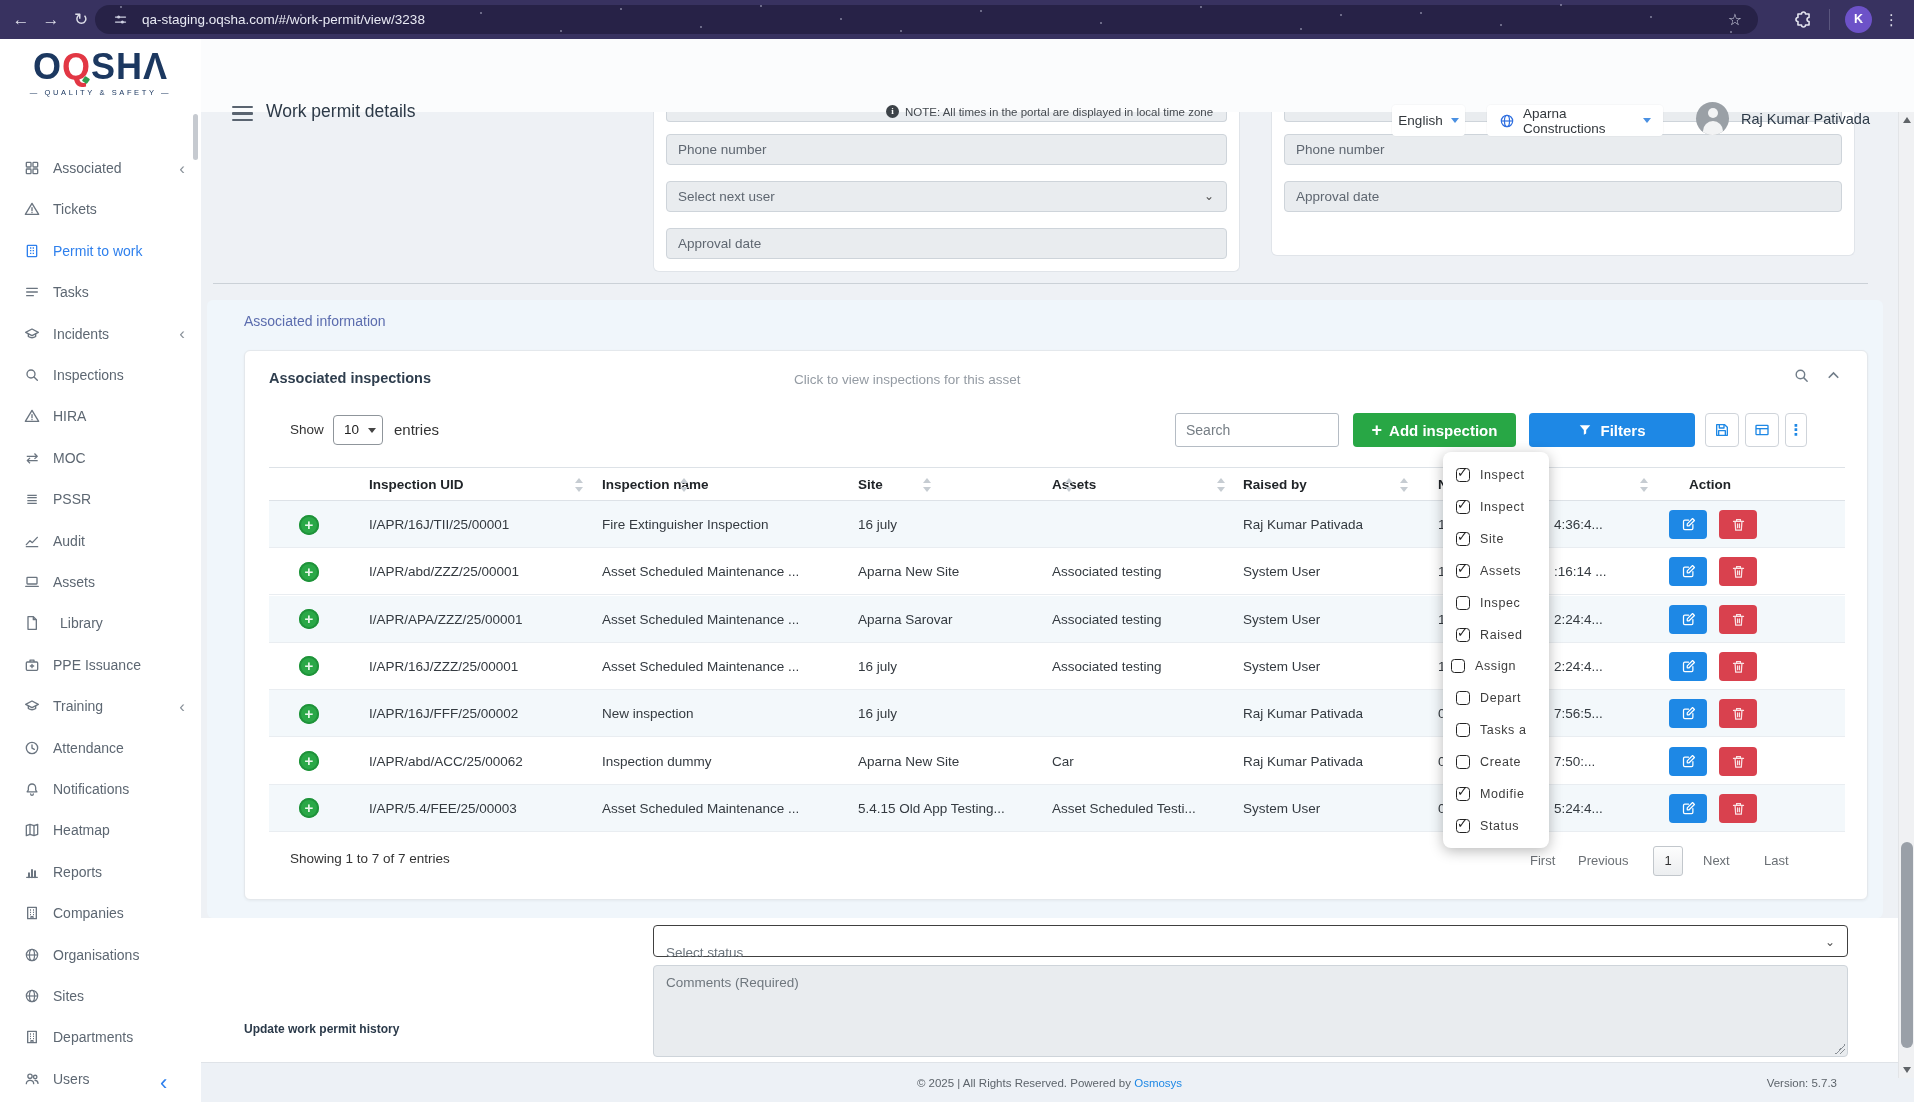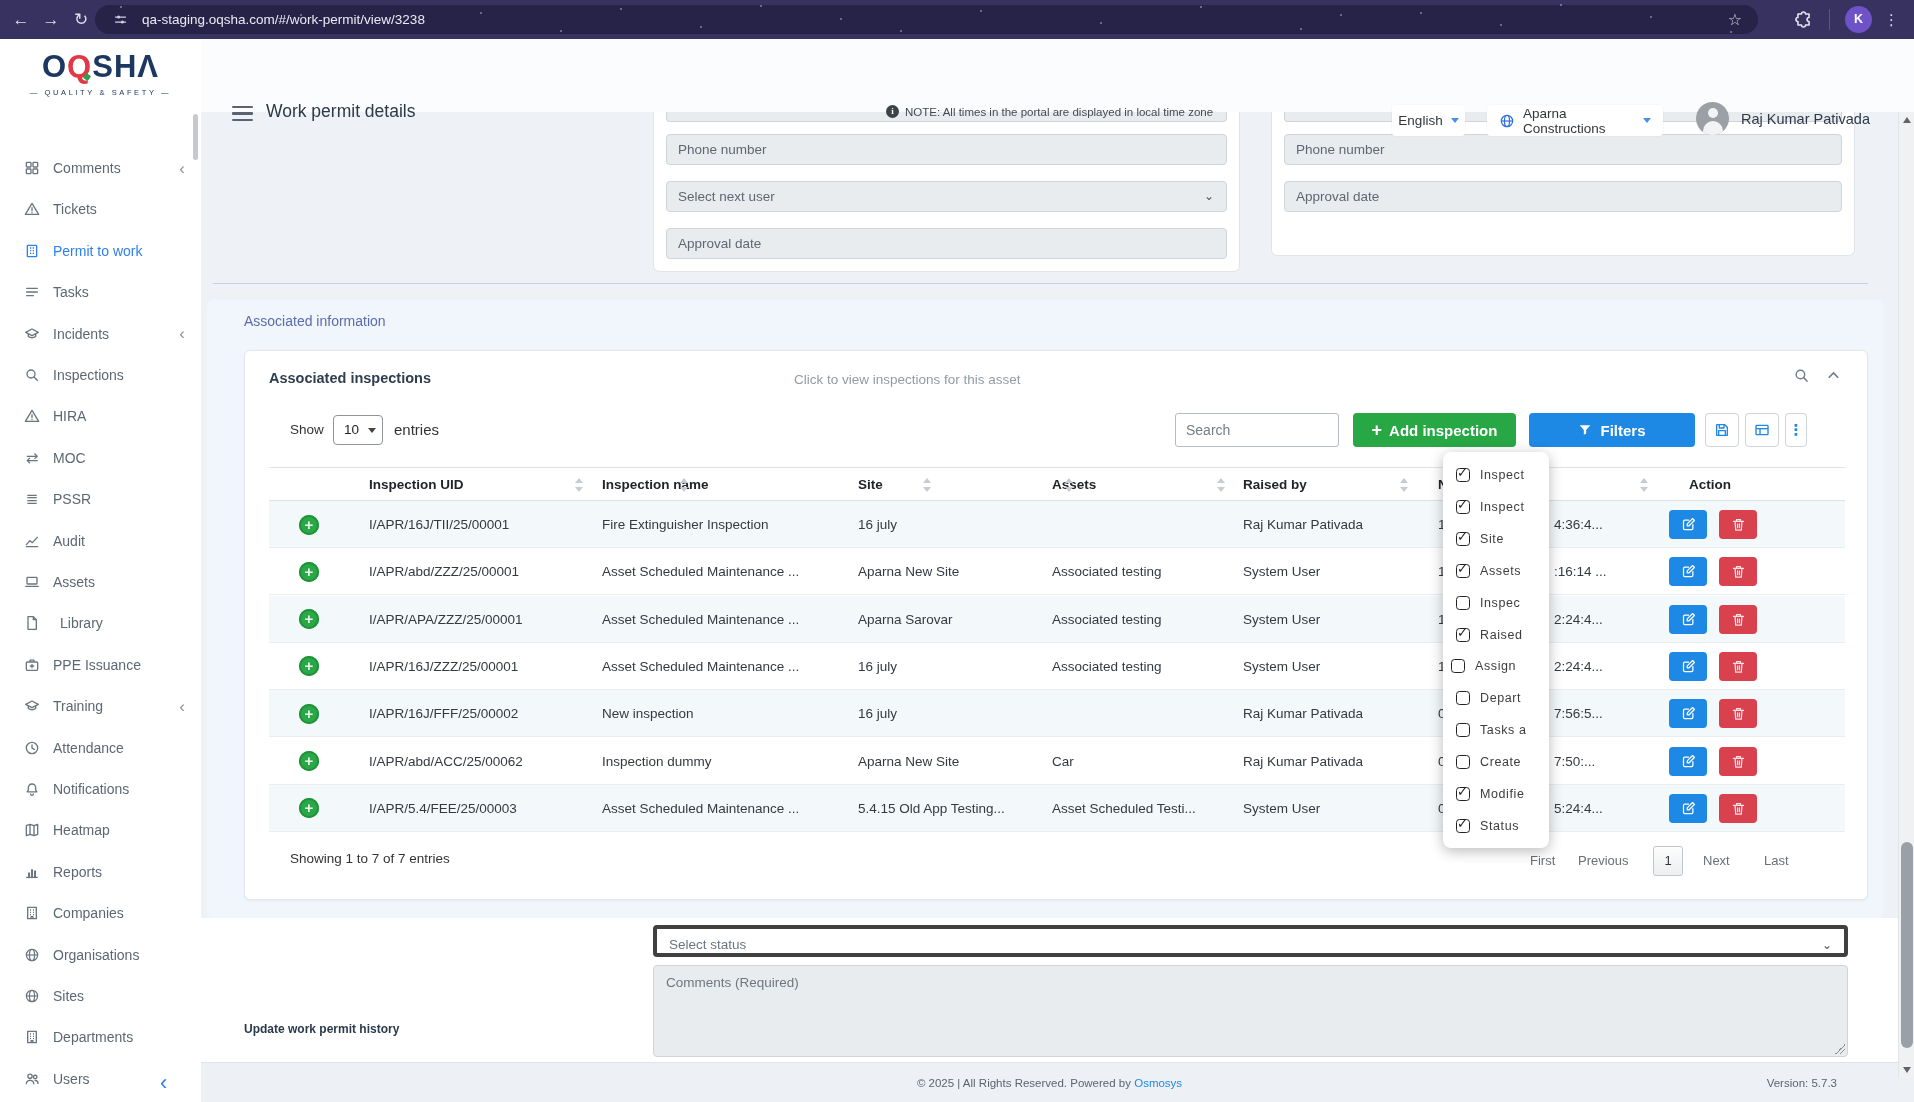--- a/index.html
+++ b/index.html
@@ -41,21 +41,21 @@
   .globe-sm{width:16px;height:16px;color:#2f6fe0;flex:0 0 auto;}
   .user-chip{position:absolute;left:1696px;top:63px;display:flex;align-items:center;gap:12px;cursor:pointer;}
   .avatar{width:33px;height:33px;border-radius:50%;background:#9aa0a6;position:relative;overflow:hidden;}
   .avatar::before{content:"";position:absolute;left:11.5px;top:6px;width:10px;height:10px;border-radius:50%;background:#f2f3f4;}
   .avatar::after{content:"";position:absolute;left:6.5px;top:18.5px;width:20px;height:16px;border-radius:10px 10px 0 0;background:#f2f3f4;}
   .user-name{font-size:14.5px;color:#2c3947;}
 
   
   .sidebar{position:absolute;left:0;top:39px;width:201px;height:1063px;background:#fff;z-index:30;}
   .logo-block{position:absolute;left:0;top:8px;width:201px;height:70px;text-align:center;}
-  #logo-word{font-size:31px;font-weight:bold;letter-spacing:1px;color:#1c3860;line-height:40px;}
+  #logo-word{font-size:36px;font-weight:bold;letter-spacing:1px;color:#1c3860;line-height:40px;}
   #logo-word span.lg-1{color:#e23744;position:relative;}
   #logo-word span.lg-1::after{content:"";position:absolute;right:2px;bottom:4px;width:6px;height:6px;background:#2e9e4f;border-radius:1px;transform:rotate(35deg);}
   .logo-tag{font-size:7.5px;letter-spacing:2.6px;color:#1c3860;margin-top:1px;}
   .side-item{position:absolute;left:0;width:201px;height:28px;display:flex;align-items:center;cursor:pointer;color:#5d6772;font-size:14px;}
   .side-item .side-ic{width:16px;height:16px;margin-left:24px;margin-right:13px;color:#6b7580;flex:0 0 auto;}
   .side-item.active,{color:var(--active);}
   .side-item.active{color:var(--active);}
   .side-item.active .side-ic{color:var(--active);}
   .side-ch{position:absolute;right:16px;color:#8a929a;font-size:17px;line-height:1;cursor:pointer;}
   .tg{font-size:15px;line-height:16px;display:block;text-align:center;}
@@ -129,22 +129,22 @@
   .col-menu{position:absolute;left:1443px;top:452px;width:106px;height:396px;background:#fff;border-radius:8px;
     box-shadow:0 3px 14px rgba(0,0,0,.28);z-index:60;}
   .dd-item{position:absolute;left:0;width:106px;height:32px;display:flex;align-items:center;padding-left:13px;gap:10px;cursor:pointer;}
   .cb{width:14px;height:14px;border:1.7px solid #222;border-radius:3.5px;flex:0 0 auto;position:relative;background:#fff;}
   .cb.on::before{content:"\2713";position:absolute;left:0px;top:-4px;font-size:13px;font-weight:bold;color:#222;}
   .dd-lb{font-size:12.5px;letter-spacing:.6px;color:#3c3c3c;white-space:nowrap;}
 
   
   .bottom-white{position:absolute;left:201px;top:918px;width:1697px;height:144px;background:#fff;}
   .upd-label{position:absolute;left:244px;top:1022px;font-size:12px;font-weight:bold;color:#2b3a4a;z-index:5;}
-  .sel-status{position:absolute;left:653px;top:925px;width:1195px;height:32px;background:#fff;border:4px solid #404040;border-radius:4px;
-    font-size:13.5px;color:#6c757d;line-height:30px;padding:1px 12px;cursor:pointer;z-index:5;}
+  .sel-status{position:absolute;left:653px;top:925px;width:1195px;height:32px;background:#fff;border:1px solid #404040;border-radius:4px;
+    font-size:13.5px;color:#6c757d;line-height:30px;padding:12px 12px;cursor:pointer;z-index:5;}
   .sel-status .fcaret{top:1px;}
   .comments{position:absolute;left:653px;top:965px;width:1195px;height:92px;background:#e9ecef;border:1px solid #ced4da;border-radius:4px;
     font-size:13.5px;color:#6f777e;padding:9px 12px;z-index:5;}
   .resize-grip{position:absolute;right:2px;bottom:2px;width:10px;height:10px;
     background:linear-gradient(135deg,transparent 0 50%,#8a9096 50% 57%,transparent 57% 72%,#8a9096 72% 79%,transparent 79%);}
 
   
   .footer{position:absolute;left:201px;top:1062px;width:1713px;height:40px;background:#edf1f6;border-top:1px solid #dfe3e8;z-index:4;}
   .foot-center{position:absolute;left:0;width:1697px;top:0;height:40px;line-height:40px;text-align:center;font-size:11.5px;color:#5d646b;}
   .foot-center a{color:var(--blue);text-decoration:none;cursor:pointer;}
@@ -249,21 +249,21 @@
     <nav id="side-nav">
         <div class="side-item" style="top: 115px;">
           <div class="side-ic">
             <svg viewBox="0 0 24 24" fill="none" stroke="currentColor" stroke-width="2">
               <rect x="3.5" y="3.5" width="7" height="7" rx="1"></rect>
               <rect x="13.5" y="3.5" width="7" height="7" rx="1"></rect>
               <rect x="3.5" y="13.5" width="7" height="7" rx="1"></rect>
               <rect x="13.5" y="13.5" width="7" height="7" rx="1"></rect>
             </svg>
           </div>
-          <div class="side-lb">Comments</div>
+          <div class="side-lb">Associated</div>
           <div class="side-ch">‹</div>
         </div>
         <div class="side-item" style="top: 156.4px;">
           <div class="side-ic">
             <svg viewBox="0 0 24 24" fill="none" stroke="currentColor" stroke-width="2" stroke-linejoin="round">
               <path d="M12 3.5L22 20H2z"></path>
               <path d="M12 10v4.5" stroke-linecap="round"></path>
               <path d="M12 17.2v.3" stroke-linecap="round"></path>
             </svg>
           </div>

